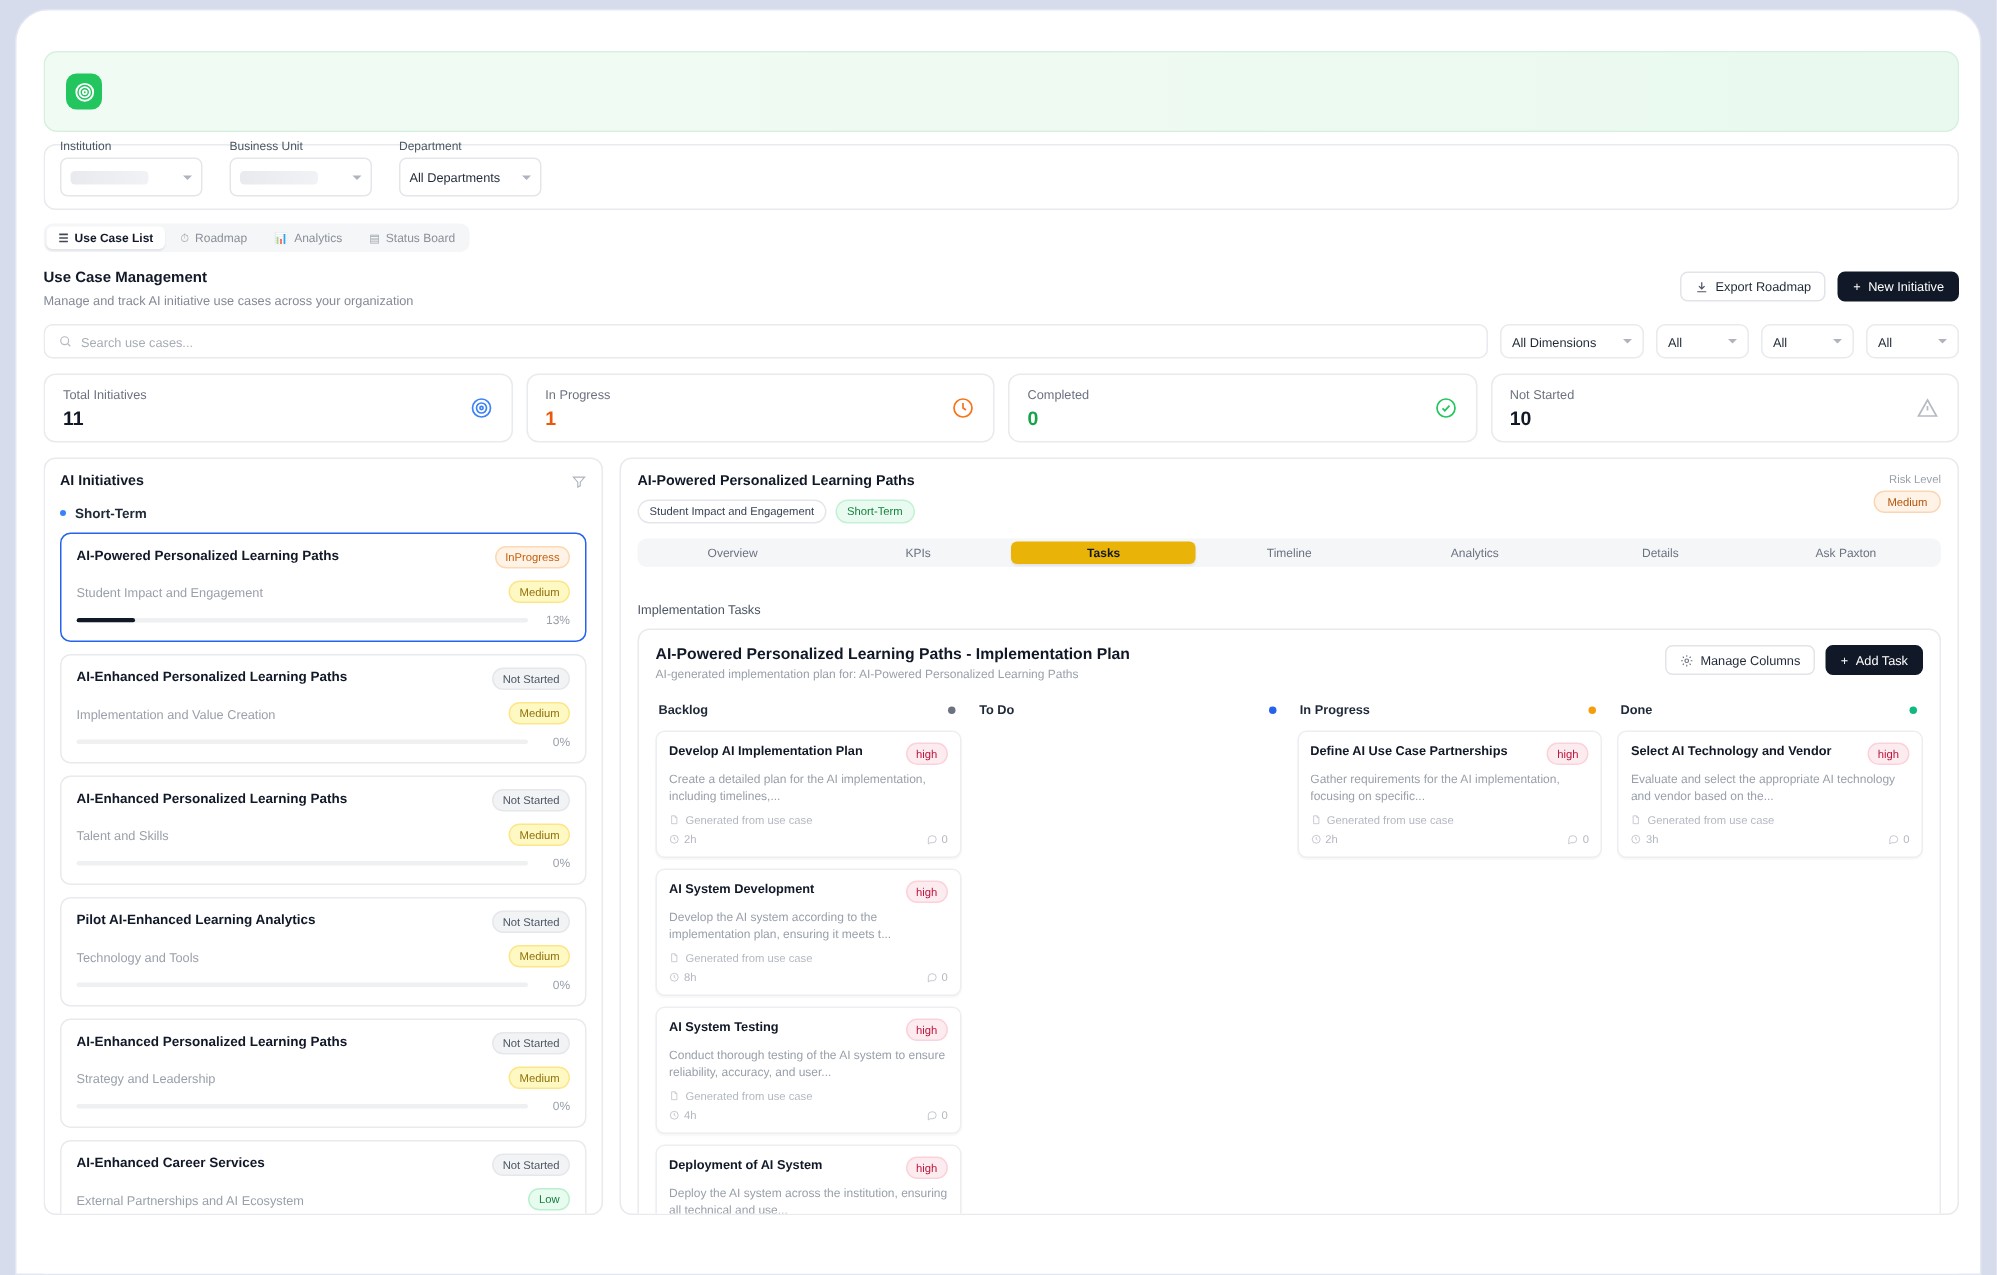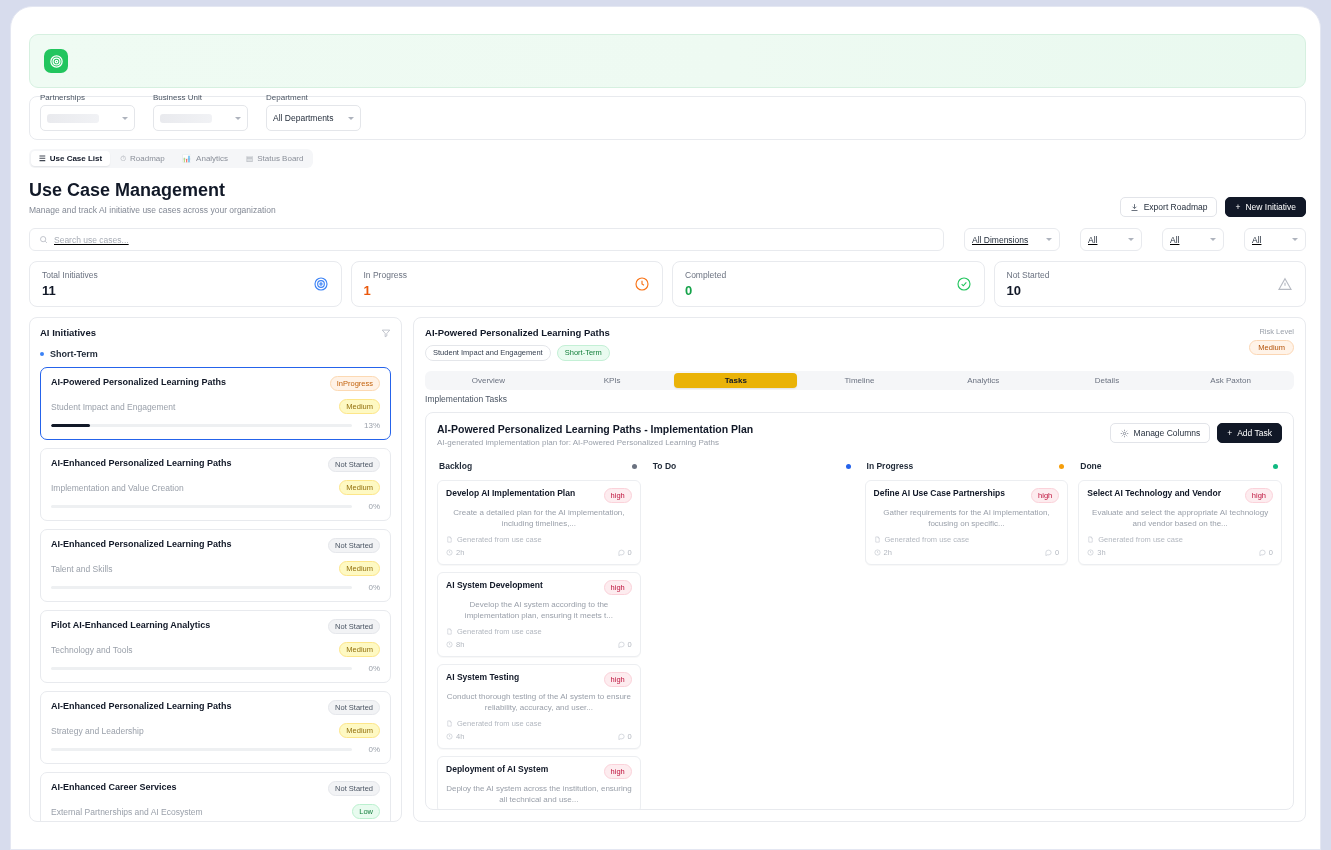--- a/index.html
+++ b/index.html
@@ -75,32 +75,32 @@
     height: 15px; display: flex; align-items: center; gap: 4px;
     padding: 0 8px; font-size: 8px; color: #8a8f99; border-radius: 4px;
     white-space: nowrap;
   }
   .nav-tab.active { background: #fff; color: #111827; font-weight: bold;
     box-shadow: 0 1px 1.5px rgba(16,24,40,.08); }
   .nav-ico { font-size: 7.5px; opacity: .8; }
 
   
   .title-row { margin-top: 12px; display: flex; align-items: flex-start; justify-content: space-between; }
-  .page-title { font-size: 18px; font-weight: bold; color: #111827; }
+  .page-title { font-size: 10px; font-weight: bold; color: #111827; }
   .page-sub { font-size: 8.5px; color: #838995; margin-top: 4px; }
-  .title-actions { display: flex; gap: 8px; align-items: flex-end; margin-top: 17px; }
+  .title-actions { display: flex; gap: 8px; align-items: flex-end; margin-top: 1px; }
   .btn {
     height: 20px; border-radius: 5px; font-size: 8.5px;
     display: inline-flex; align-items: center; gap: 5px; padding: 0 9px;
     border: 1px solid #e2e4e9; background: #fff; color: #1f2937; white-space: nowrap;
   }
   .btn.dark { background: #111827; border-color: #111827; color: #fff; }
 
   
-  .search-row { margin-top: 11px; display: flex; gap: 20px; align-items: center; text-decoration: underline; }
+  .search-row { margin-top: 11px; display: flex; gap: 8px; align-items: center; }
   .search-box {
     flex: 1 1 auto; height: 23px; border: 1px solid #e8eaee; border-radius: 6px;
     background: #fff; display: flex; align-items: center; gap: 6px; padding: 0 9px;
     font-size: 8.5px; color: #a7acb5;
   }
   .mini-select {
     height: 23px; border: 1px solid #e8eaee; border-radius: 6px; background: #fff;
     display: flex; align-items: center; justify-content: space-between;
     padding: 0 7px; font-size: 8.5px; color: #1f2937;
   }
@@ -173,21 +173,21 @@
     margin-top: 10px; height: 19px; background: #f5f6f8; border-radius: 6px;
     display: flex; align-items: center; padding: 2px; gap: 1px;
   }
   .dtab {
     flex: 1 1 0; height: 15px; border-radius: 4px; display: flex;
     align-items: center; justify-content: center; font-size: 8px; color: #6b7280;
   }
   .dtab.active { background: #eab308; color: #111827; font-weight: bold;
     box-shadow: 0 1px 1.5px rgba(16,24,40,.08); }
 
-  .section-label { font-size: 8.5px; color: #4b5563; margin-top: 4px; }
+  .section-label { font-size: 8.5px; color: #4b5563; margin-top: 23px; }
 
   .plan-card {
     margin-top: 8px; border: 1px solid #e8eaee; border-radius: 8px;
     background: #fff; padding: 10px 11px 0 11px; height: 398px; overflow: hidden;
   }
   .plan-head { display: flex; align-items: flex-start; justify-content: space-between; }
   .plan-title { font-size: 10.5px; font-weight: bold; color: #111827; }
   .plan-sub { font-size: 8px; color: #9aa0aa; margin-top: 3px; }
   .plan-actions { display: flex; gap: 7px; }
 
@@ -203,21 +203,21 @@
 
   .task-card {
     border: 1px solid #eceef1; border-radius: 6px; background: #fff;
     padding: 7px 8px 7px 8px; box-shadow: 0 1px 1px rgba(16,24,40,.03);
   }
   .task-top { display: flex; align-items: flex-start; justify-content: space-between; gap: 6px; }
   .task-name { font-size: 8.5px; font-weight: bold; color: #111827; line-height: 11px; }
   .prio { font-size: 7.5px; border-radius: 9px; padding: 1.5px 6px; line-height: 10px;
     background: #fdecef; border: 1px solid #fbd2da; color: #be123c; white-space: nowrap; }
   .task-desc { font-size: 8px; color: #9aa0aa; line-height: 10.5px; margin-top: 5px;
-    display: -webkit-box; -webkit-line-clamp: 2; -webkit-box-orient: vertical; overflow: hidden; text-align: center; }
+    display: -webkit-box; -webkit-line-clamp: 2; -webkit-box-orient: vertical; overflow: hidden; }
   .task-meta { font-size: 7.5px; color: #b3b8c0; display: flex; align-items: center; gap: 4px; margin-top: 6px; }
   .task-foot { display: flex; align-items: center; justify-content: space-between; margin-top: 4px;
     font-size: 7.5px; color: #b3b8c0; }
   .task-foot span { display: inline-flex; align-items: center; gap: 3px; }
 
   svg { display: block; }
 </style>
 </head>
 <body>
 
@@ -231,21 +231,21 @@
         <circle cx="12" cy="12" r="9"></circle>
         <circle cx="12" cy="12" r="5.5"></circle>
         <circle cx="12" cy="12" r="2"></circle>
       </svg>
     </div>
   </div>
 
   
   <div class="filters-card">
     <div class="filter-group">
-      <div class="filter-label">Partnerships</div>
+      <div class="filter-label">Institution</div>
       <div class="select-box w1">
         <div class="skeleton"></div>
         <div class="chev"></div>
       </div>
     </div>
     <div class="filter-group">
       <div class="filter-label">Business Unit</div>
       <div class="select-box w2">
         <div class="skeleton"></div>
         <div class="chev"></div>

